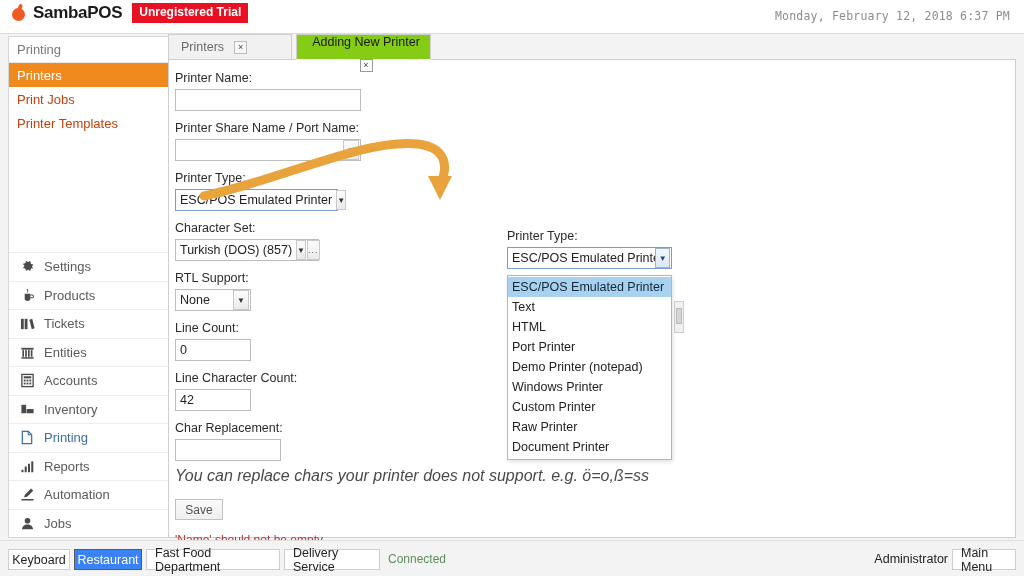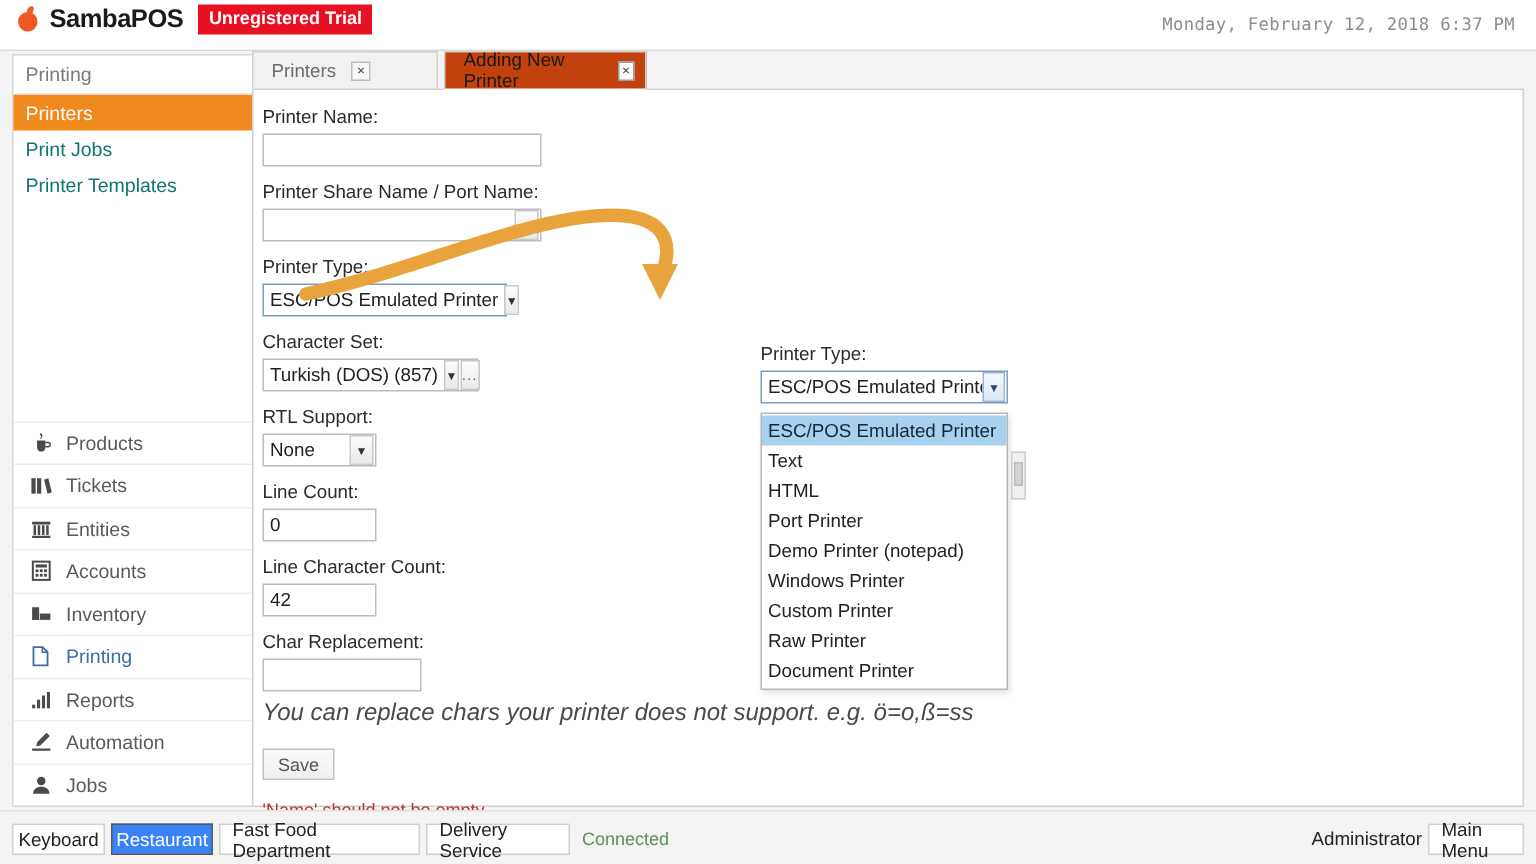--- a/index.html
+++ b/index.html
@@ -72,21 +72,21 @@
   }
   .sidebar-head .title {
     font-size: 13px; color: #7a7a7a; padding-left: 8px;
   }
   .sidebar-head .chev {
     position: absolute; right: 8px; top: 4px;
     font-size: 12px; color: #9a9a9a;
   }
   .grp-item {
     height: 24px; display: flex; align-items: center;
-    padding-left: 8px; font-size: 13px; color: #0f766e;
+    padding-left: 8px; font-size: 13px; color: #c2410c;
   }
   .grp-item.active {
     background: #f08a1e; color: #ffffff;
   }
   .sidebar-lower {
     position: absolute; left: 0; bottom: 0; width: 100%;
   }
   .nav-item {
     height: 28.5px; display: flex; align-items: center;
     padding-left: 10px; gap: 9px;
@@ -108,24 +108,25 @@
   }
   .tab {
     position: absolute; top: 0; height: 26px;
     display: flex; align-items: center; gap: 10px;
     padding: 0 7px 0 12px;
     border: 1px solid #cfcfcf;
     background: #f1f1f1;
     font-size: 12.5px; color: #6b6b6b;
   }
   .tab.active {
-    background: #c2410c;
+    background: #84cc16;
     border-bottom-color: #ffffff;
     color: #1a1a1a;
     z-index: 3;
+    flex-direction: column;
   }
   .tab-close {
     width: 13px; height: 13px;
     border: 1px solid #bdbdbd; background: #f7f7f7;
     font-size: 9px; line-height: 11px; text-align: center;
     color: #444;
   }
   .tab.active .tab-close { border-color: #9a9a9a; background: #fbfbfb; }
 
   
@@ -295,20 +296,29 @@
     </div>
     <div class="grp-item">
       <span>Print Jobs</span>
     </div>
     <div class="grp-item">
       <span>Printer Templates</span>
     </div>
 
     <div class="sidebar-lower">
 
+      <div class="nav-item">
+        <span class="nav-ico">
+          <svg width="15" height="15" viewBox="0 0 16 16">
+              <path fill="currentColor" d="M8 5.2a2.8 2.8 0 100 5.6 2.8 2.8 0 000-5.6zm0 4.1a1.3 1.3 0 110-2.6 1.3 1.3 0 010 2.6z"></path>
+              <path fill="currentColor" d="M14 9.1l-1.2-.4a4.9 4.9 0 000-1.4l1.2-.4-.6-1.8-1.2.4a4.9 4.9 0 00-1-1l.4-1.2L9.8 2l-.4 1.2a4.9 4.9 0 00-1.4 0L7.6 2 5.8 2.6l.4 1.2a4.9 4.9 0 00-1 1L4 4.4 3.4 6.2l1.2.4a4.9 4.9 0 000 1.4L3.4 8.4 4 10.2l1.2-.4a4.9 4.9 0 001 1L5.8 12l1.8.6.4-1.2a4.9 4.9 0 001.4 0l.4 1.2 1.8-.6-.4-1.2a4.9 4.9 0 001-1l1.2.4z"></path>
+            </svg>
+        </span>
+        <span>Settings</span>
+      </div>
 
       <div class="nav-item">
         <span class="nav-ico">
           <svg width="13" height="15" viewBox="0 0 14 16">
               <path fill="currentColor" d="M4 6h6v5a3 3 0 01-6 0z"></path>
               <path fill="currentColor" d="M10 7h2a2 2 0 010 4h-2v-1h2a1 1 0 000-2h-2z"></path>
               <path fill="currentColor" d="M6 1c0 1 .8 1.4.8 2.4S6 5 6 5h1c0-1 .8-1.4.8-2.4S7 1 7 1z"></path>
             </svg>
         </span>
         <span>Products</span>

